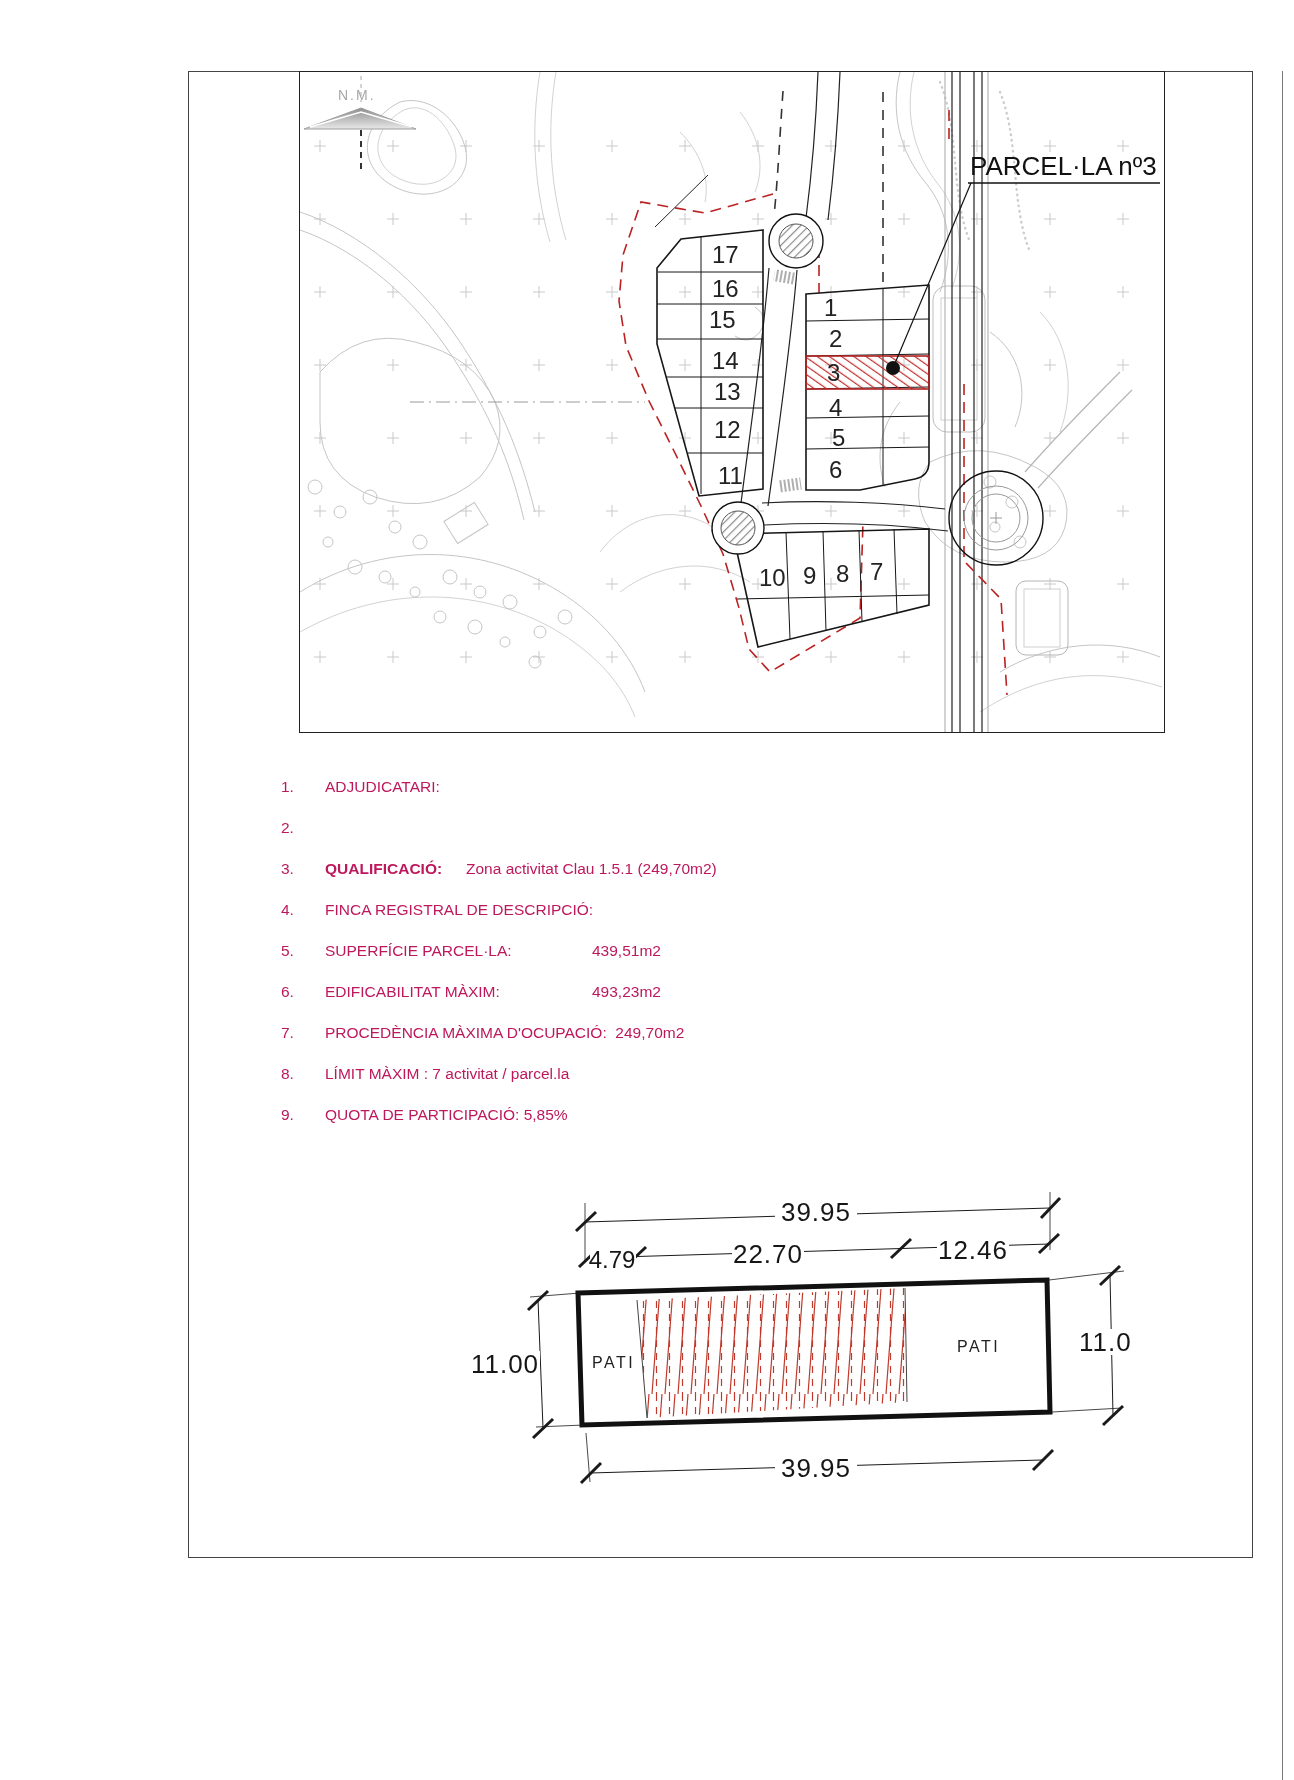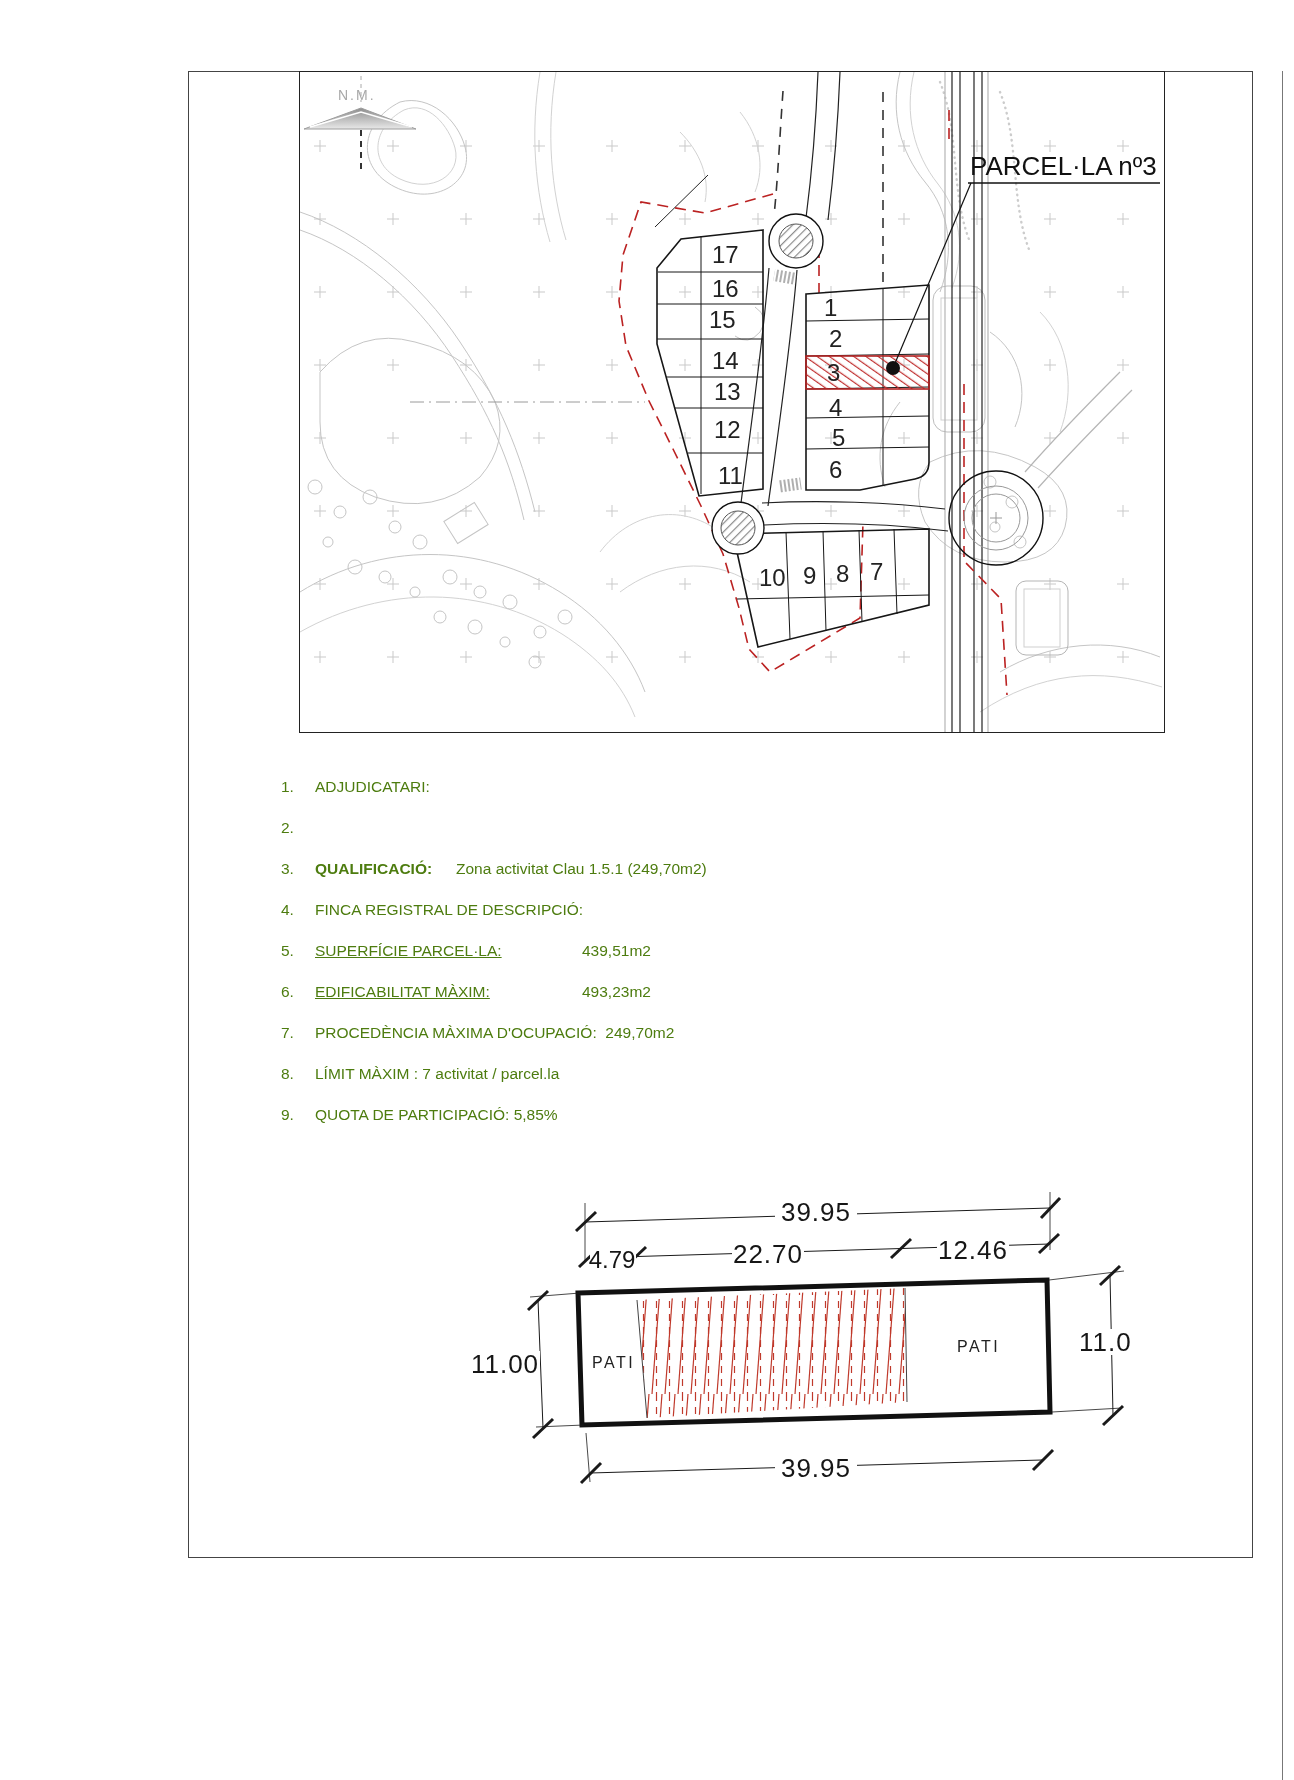--- a/index.html
+++ b/index.html
@@ -1,27 +1,27 @@
 <!DOCTYPE html>
 <html><head>
 <meta charset="utf-8">
 <style>
   html,body{margin:0;padding:0;background:#fff;}
   #sheet{position:relative;width:1294px;height:1780px;background:#fff;overflow:hidden;
-         font-family:"Liberation Sans",sans-serif;color:#4d7c0f;}
+         font-family:"Liberation Sans",sans-serif;color:#be185d;}
   .abs{position:absolute;}
   #page-border{left:188px;top:71px;width:1063px;height:1485px;border:1px solid #444;}
   #right-edge-line{left:1282px;top:71px;width:1px;height:1709px;background:#777;}
   #map-frame{left:299px;top:71px;width:864px;height:660px;border:1px solid #222;overflow:hidden;}
   #details{left:281px;top:777px;width:830px;font-size:15.5px;line-height:19px;}
   .ditem{display:flex;margin-bottom:22px;}
   .dnum{width:34px;flex:0 0 34px;}
-  .dbody{flex:1;}
+  .dbody{flex:1;margin-left:10px;}
   .dlabel{white-space:pre-wrap;}
-  .cols260 .dlabel{display:inline-block;min-width:261px;padding-right:6px;text-decoration:underline;}
+  .cols260 .dlabel{display:inline-block;min-width:261px;padding-right:6px;}
   .cols135 .dlabel{display:inline-block;min-width:135px;padding-right:6px;font-weight:bold;}
   #plan-wrap{left:430px;top:1130px;width:700px;height:420px;}
   svg text{font-family:"Liberation Sans",sans-serif;}
   .mapnum{font-size:24px;fill:#222;}
   .dimtxt{font-size:26px;fill:#161616;letter-spacing:1px;}
   .contour{stroke:#c5c5c5;fill:none;stroke-width:1;}
   .contour2{stroke:#d2d2d2;fill:none;stroke-width:1;}
   .gray-road{stroke:#b5b5b5;fill:none;stroke-width:1.2;}
   .blk{stroke:#161616;fill:none;}
   .redline{stroke:#bb2222;fill:none;stroke-width:1.6;stroke-dasharray:11 7;}

